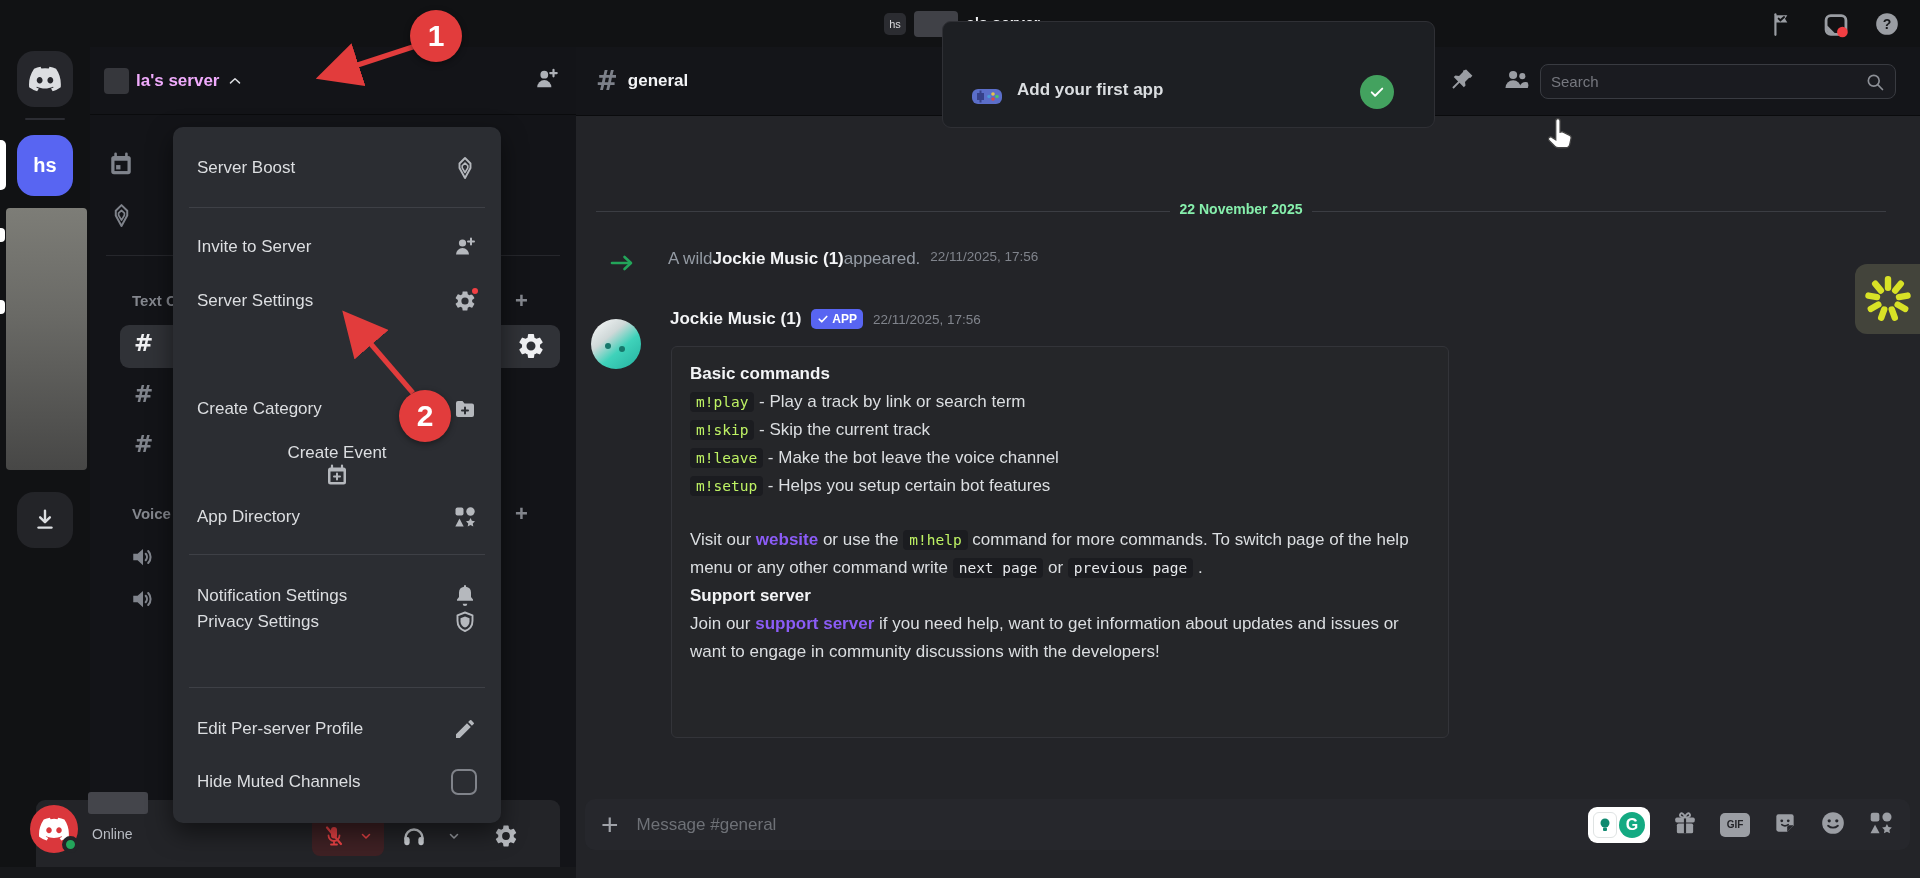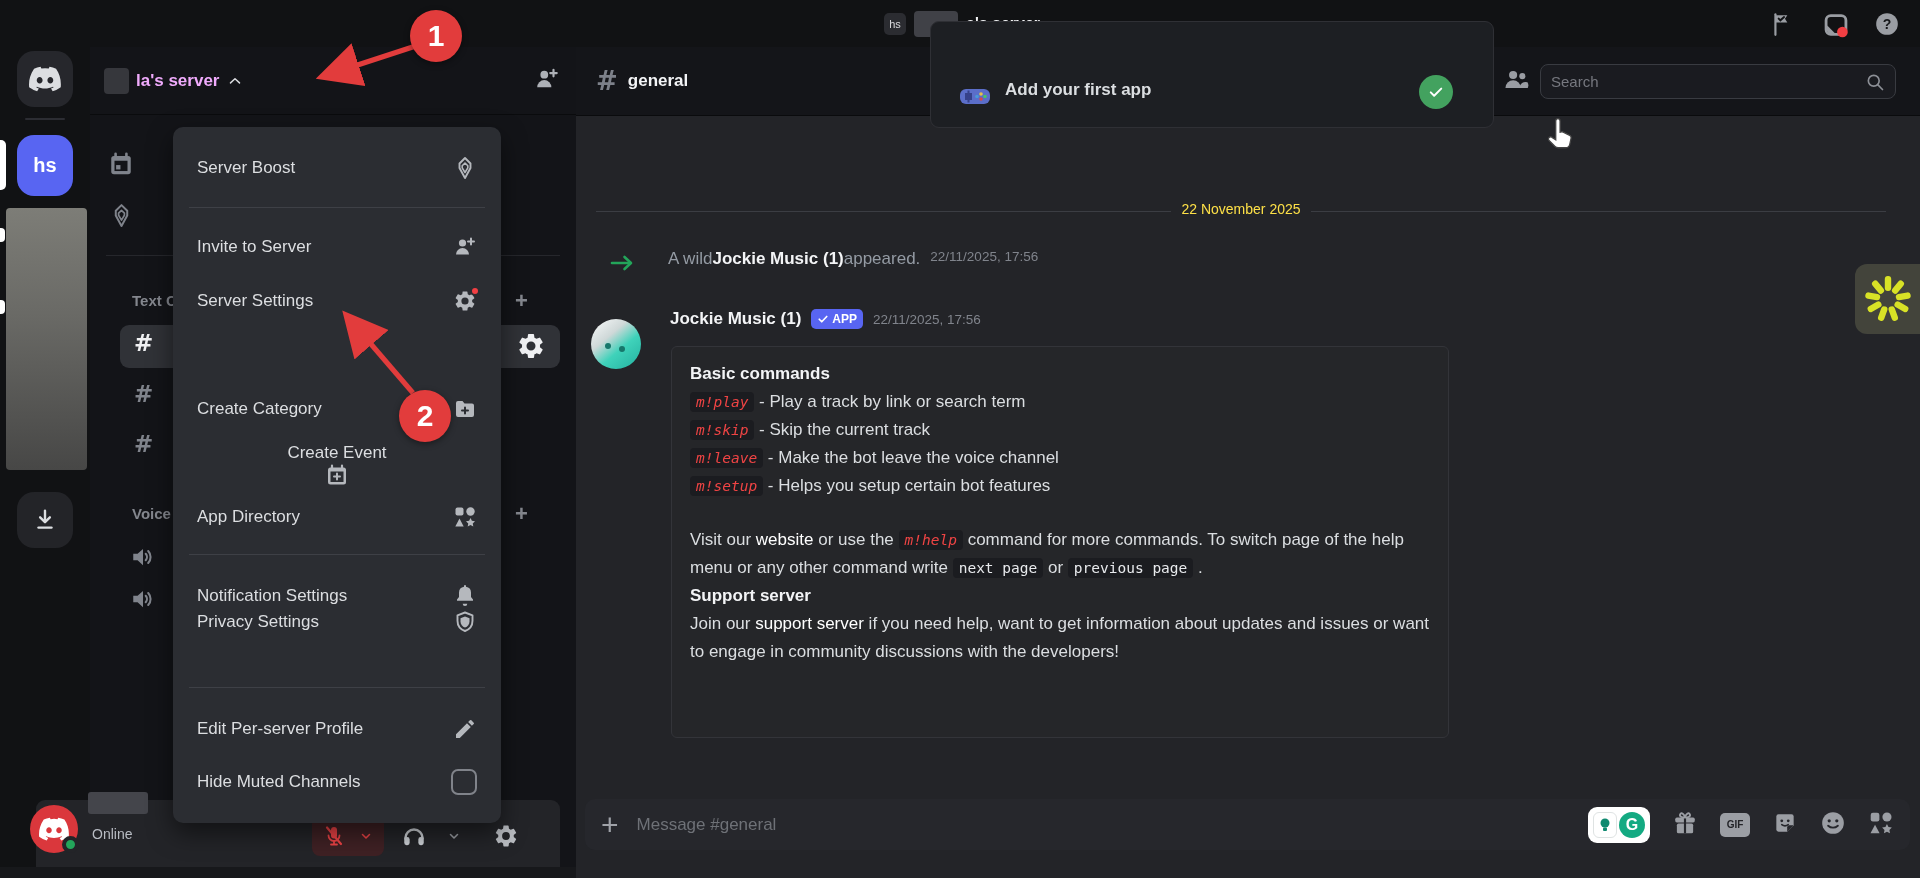--- a/index.html
+++ b/index.html
@@ -73,50 +73,50 @@
   .ch-hash { color:#7d818a; font-size:26px; font-weight:bold; margin-left:20px;
              font-family:"DejaVu Sans",sans-serif; }
   .ch-name { color:#f3f4f6; font-size:17px; font-weight:bold; margin-left:10px; }
   .ch-icons { position:absolute; right:390px; top:0; height:69px; display:flex; align-items:center; gap:28px; }
   .searchbox { position:absolute; right:24px; top:17px; width:356px; height:35px; background:#1a1b20;
                border:1px solid #393b41; border-radius:8px; display:flex; align-items:center; padding:0 10px; }
   .searchbox input { flex:1; background:transparent; border:none; outline:none; color:#ef4444;
                      font-size:15px; font-family:"Liberation Sans",sans-serif; }
   .searchbox input::placeholder { color:#76787f; }
 
-  .app-card { left:354px; top:-26px; width:564px; height:107px; background:#1d1f23;
+  .app-card { left:366px; top:-26px; width:493px; height:107px; background:#1d1f23;
               border:1px solid #2f3035; border-radius:9px; }
   .app-card-title { color:#dbdee1; font-weight:bold; font-size:17px; }
   .check-circle { width:34px; height:34px; border-radius:50%; background:#43a25f;
                   display:flex; align-items:center; justify-content:center; }
 
   .date-div { left:20px; top:164px; width:1290px; height:1px; background:#3b3d43; }
   .date-label { left:0; top:153px; width:1330px; text-align:center; }
-  .date-label span { background:#232428; color:#fde047; font-size:14px; font-weight:normal; padding:0 10px; }
+  .date-label span { background:#232428; color:#86efac; font-size:14px; font-weight:bold; padding:0 10px; }
 
   .join-row { left:32px; top:202px; display:flex; gap:0; font-size:17px; }
   .join-dim { color:#949ba4; }
   .join-name { color:#f3f4f6; font-weight:bold; }
   .timestamp { color:#80848c; font-size:13.5px; }
 
   .msg-avatar { left:15px; top:272px; width:50px; height:50px; border-radius:50%;
                 background:linear-gradient(140deg,#eef1f1 10%,#cfd8d8 35%,#3fd2ba 60%,#26b4a2 95%); overflow:hidden; }
   .msg-head { left:94px; top:262px; display:flex; align-items:center; gap:10px; }
   .msg-author { color:#f3f4f6; font-size:17px; font-weight:bold; }
   .app-badge { background:#5865f2; color:#fff; border-radius:5px; height:20px; padding:0 6px;
                display:flex; align-items:center; gap:3px; font-size:12px; font-weight:bold; }
 
   .embed { left:95px; top:299px; width:778px; height:392px; background:#252629;
            border:1px solid #333439; border-radius:6px; padding:13px 18px; color:#dbdee1;
            font-size:17px; line-height:28px; }
   .embed b.head { color:#f3f4f6; font-size:17px; }
   .chip { font-family:"DejaVu Sans Mono",monospace; font-size:14.5px; background:#1b1c20;
           border-radius:4px; padding:2px 6px; color:#e8eaed; }
-  .chip.blue { color:#ef4444;font-style:italic; }
-  .lnk { color:#ffffff; font-weight:normal; cursor:pointer; }
+  .chip.blue { color:#bef264; }
+  .lnk { color:#8b5cf6; font-weight:bold; cursor:pointer; }
   .cmdline { display:block; }
 
   .inputbar { left:9px; top:752px; width:1325px; height:51px; background:#26272c; border-radius:10px;
               display:flex; align-items:center; padding:0 16px; }
   .inputbar input { flex:1; background:transparent; border:none; outline:none; color:#dbdee1;
                     font-size:17px; font-family:"Liberation Sans",sans-serif; }
   .inputbar input::placeholder { color:#6e7177; }
   .plus-glyph { color:#9fa2a8; font-size:30px; font-weight:normal; margin-right:18px; line-height:1; }
   .ib-icons { display:flex; align-items:center; gap:22px; }
   .gram { width:62px; height:36px; background:#fff; border-radius:9px; display:flex;

